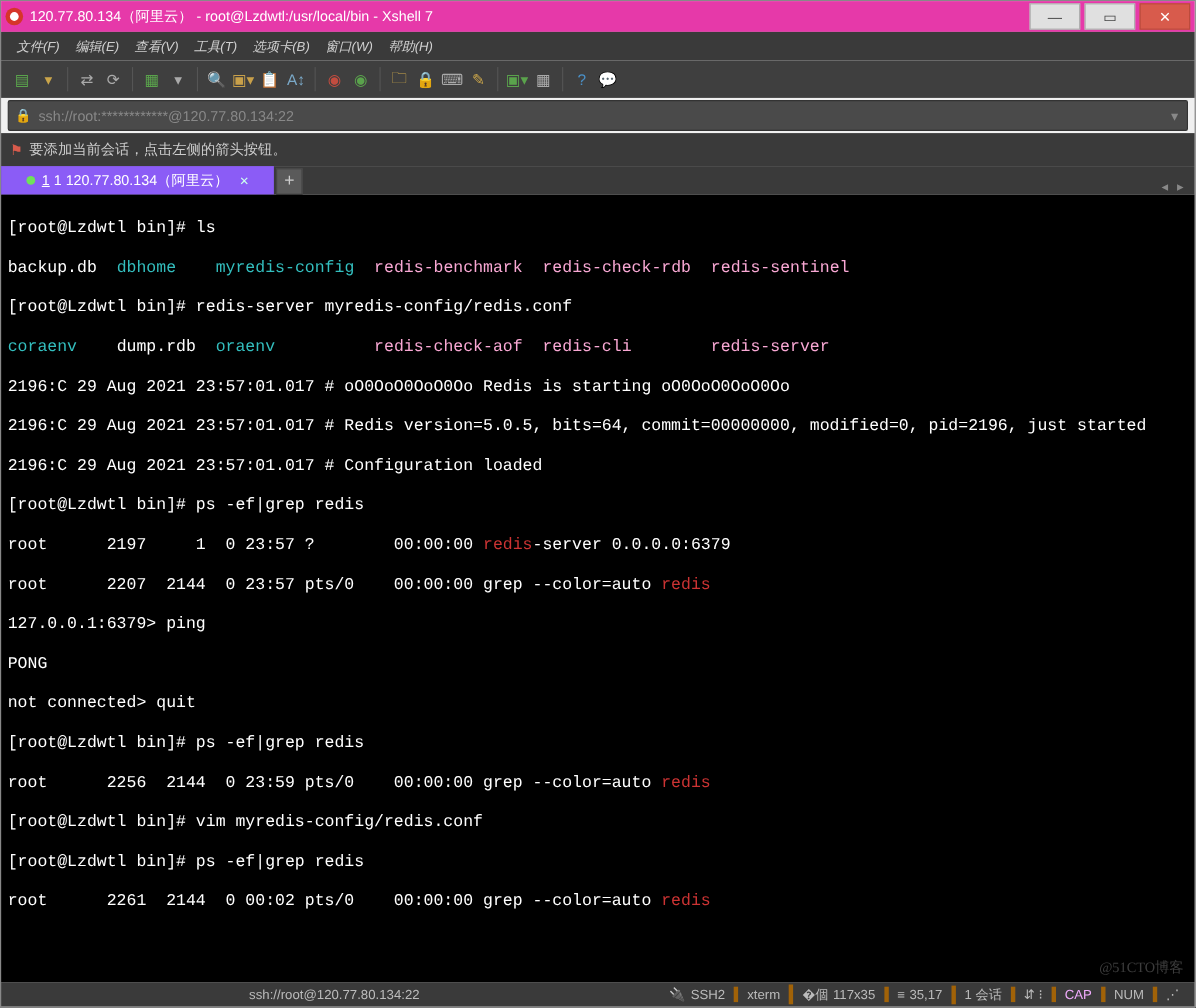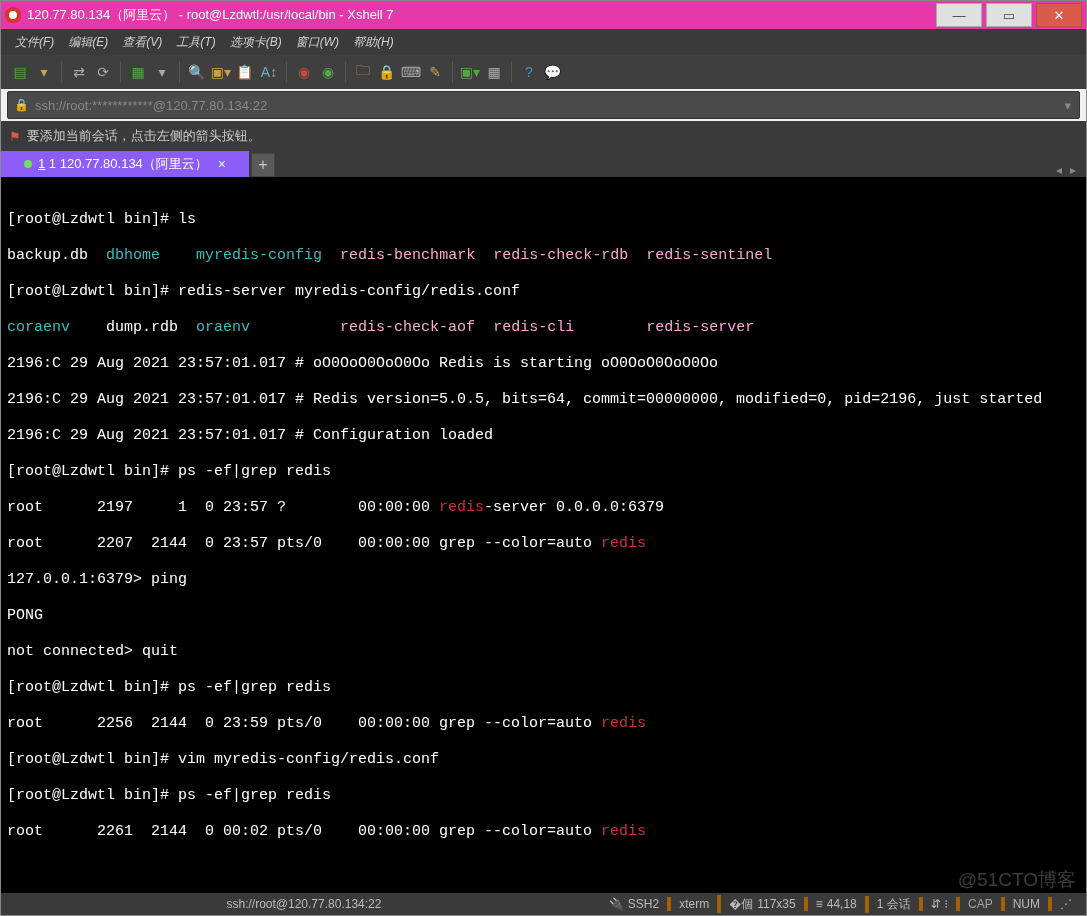--- a/index.html
+++ b/index.html
@@ -154,21 +154,21 @@
   color: #888;
   font-size: 12px;
 }
 .term {
   flex: 1;
   background: #000;
   color: #fff;
   font-family: "Consolas", "Courier New", monospace;
   font-size: 15px;
   line-height: 18px;
-  padding: 16px 6px;
+  padding: 4px 6px;
   overflow: hidden;
   position: relative;
   white-space: pre;
 }
 .term .p { color: #fff; }
 .term .g { color: #f9a8d4; }
 .term .c { color: #33bebe; }
 .term .r { color: #cc3333; }
 .statusbar {
   height: 22px;
@@ -187,22 +187,22 @@
   display: flex;
   align-items: center;
   gap: 4px;
 }
 .statusbar .sb-seg.first { border-left: none; }
 .watermark {
   position: absolute;
   bottom: 4px;
   right: 10px;
   color: rgba(200,200,200,0.3);
-  font-size: 19px;
-  font-family: Liberation Sans, sans-serif;
+  font-size: 13px;
+  font-family: Liberation Serif, serif;
 }
 </style>
 </head>
 <body>
 
 <div class="window">
 
   <div class="titlebar">
     <span class="app-icon"></span>
     <span class="title">120.77.80.134（阿里云）   - root@Lzdwtl:/usr/local/bin - Xshell 7</span>
@@ -298,21 +298,21 @@
 <div class="p"><span>root      2261  2144  0 00:02 pts/0    00:00:00 grep --color=auto </span><span class="r">redis</span></div>
 
 <span class="watermark">@51CTO博客</span>
   </div>
 
   <div class="statusbar">
     <span class="sb-left">ssh://root@120.77.80.134:22</span>
     <span class="sb-seg first">🔌 <span>SSH2</span></span>
     <span class="sb-seg">xterm</span>
     <span class="sb-seg">�個 <span>117x35</span></span>
-    <span class="sb-seg">≡ <span>44,18</span></span>
+    <span class="sb-seg">≡ <span>35,17</span></span>
     <span class="sb-seg">1 会话</span>
     <span class="sb-seg">⇵ ⁝</span>
-    <span class="sb-seg" style="color:#a3a3a3">CAP</span>
+    <span class="sb-seg" style="color:#f0abfc">CAP</span>
     <span class="sb-seg">NUM</span>
     <span class="sb-seg">⋰</span>
   </div>
 
 </div>
 
 </body></html>

